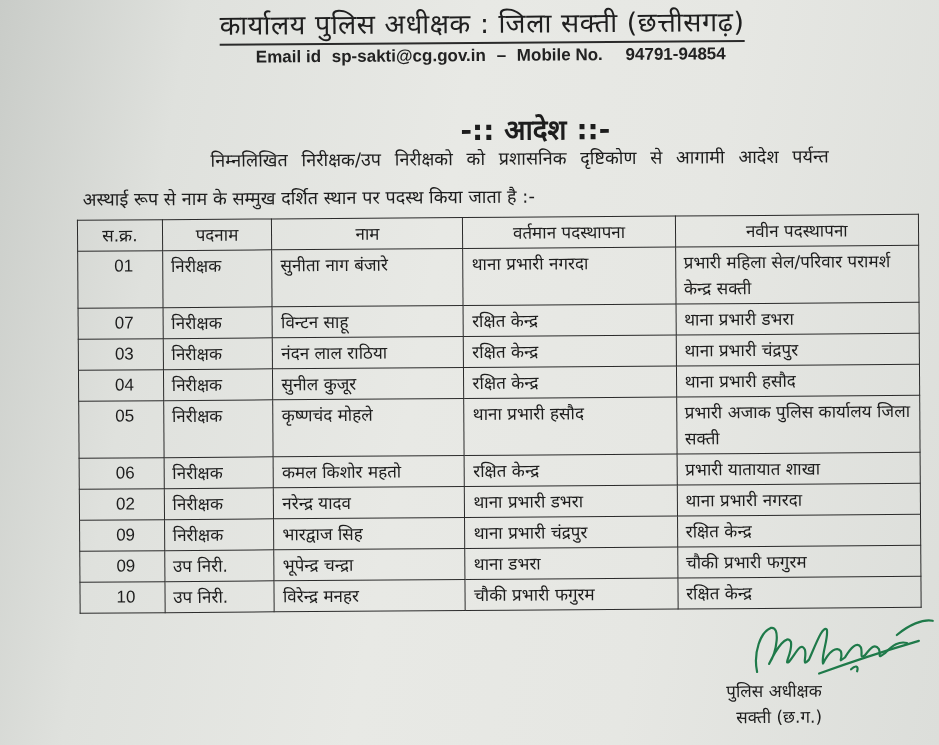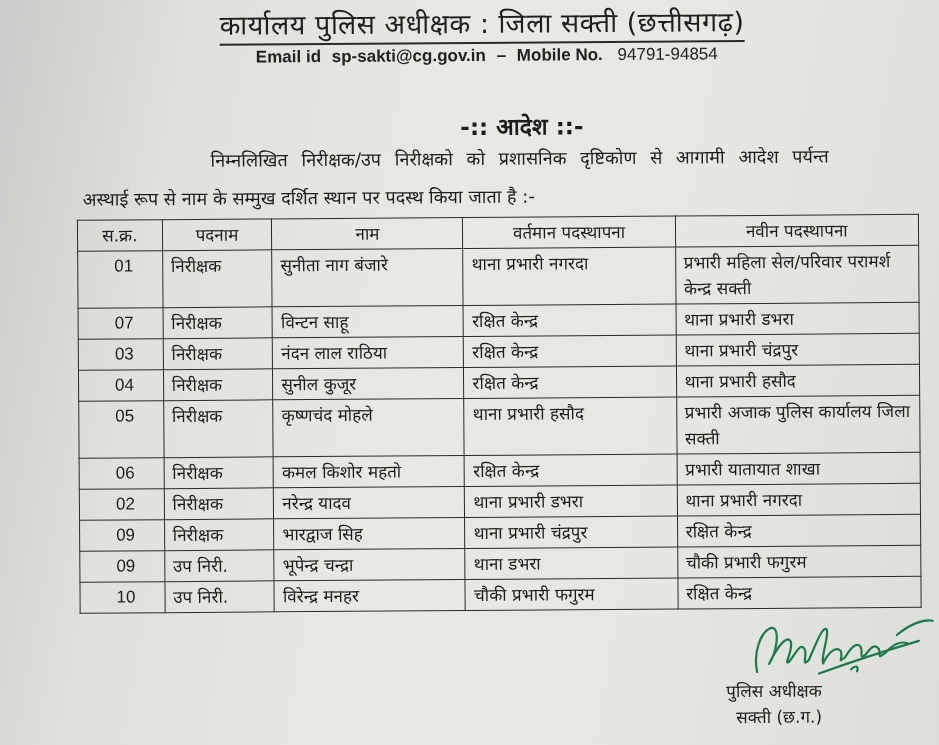--- a/index.html
+++ b/index.html
@@ -35,25 +35,25 @@
     .contact {
       position: absolute;
       left: 258px; top: 46px;
       font-family: "Liberation Sans", sans-serif;
       font-size: 17px;
       font-weight: bold;
       white-space: nowrap;
       color: #222;
     }
     .contact span { margin-right: 6px; }
-    .contact .num { font-weight: normal; margin-left: 4px; }
+    .contact .num { font-weight: bold; margin-left: 12px; }
     .order-heading {
       position: absolute;
       left: 462px; top: 110px;
-      font-size: 23px;
+      font-size: 28px;
       font-weight: bold;
       white-space: nowrap;
     }
     .para1 {
       position: absolute;
       left: 212px; top: 146px;
       width: 725px;
       font-size: 18px;
       white-space: nowrap;
       word-spacing: 8px;

